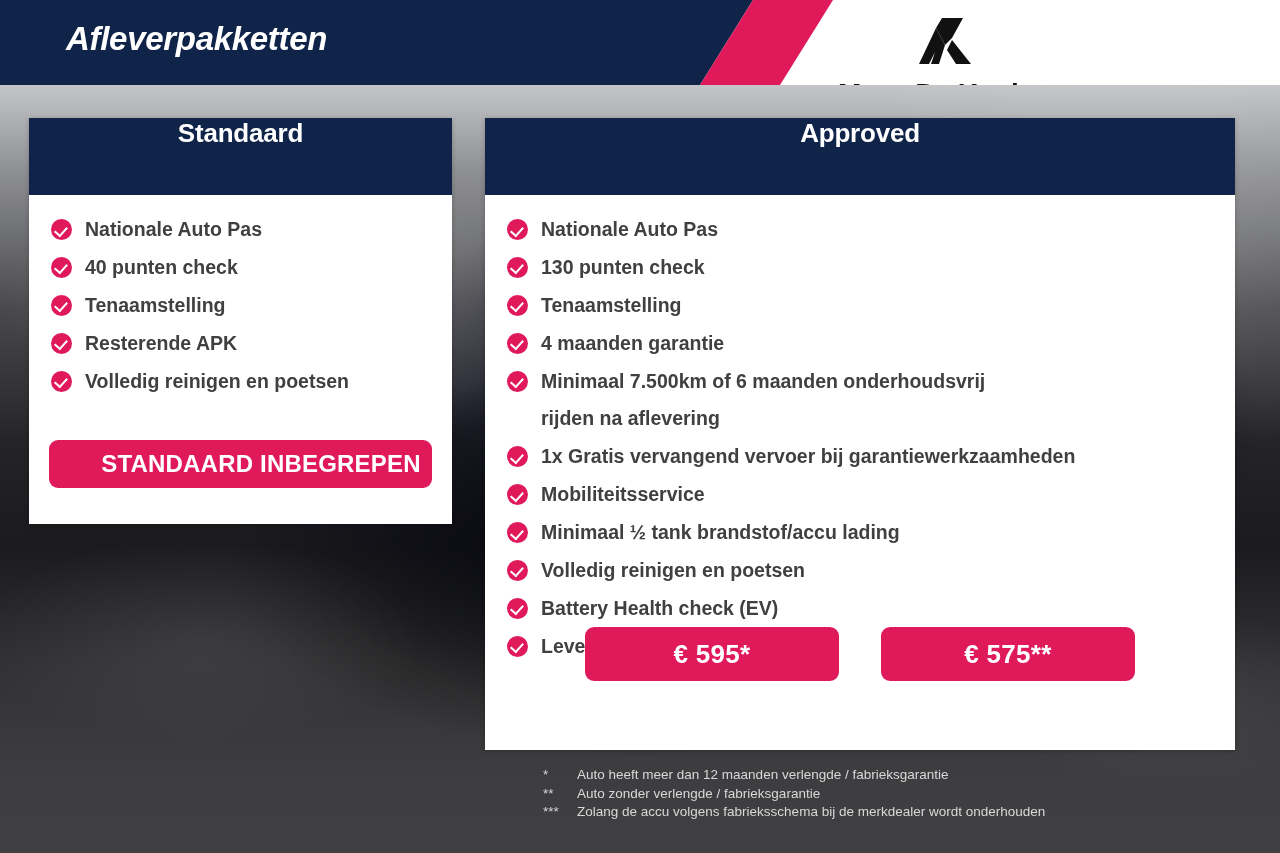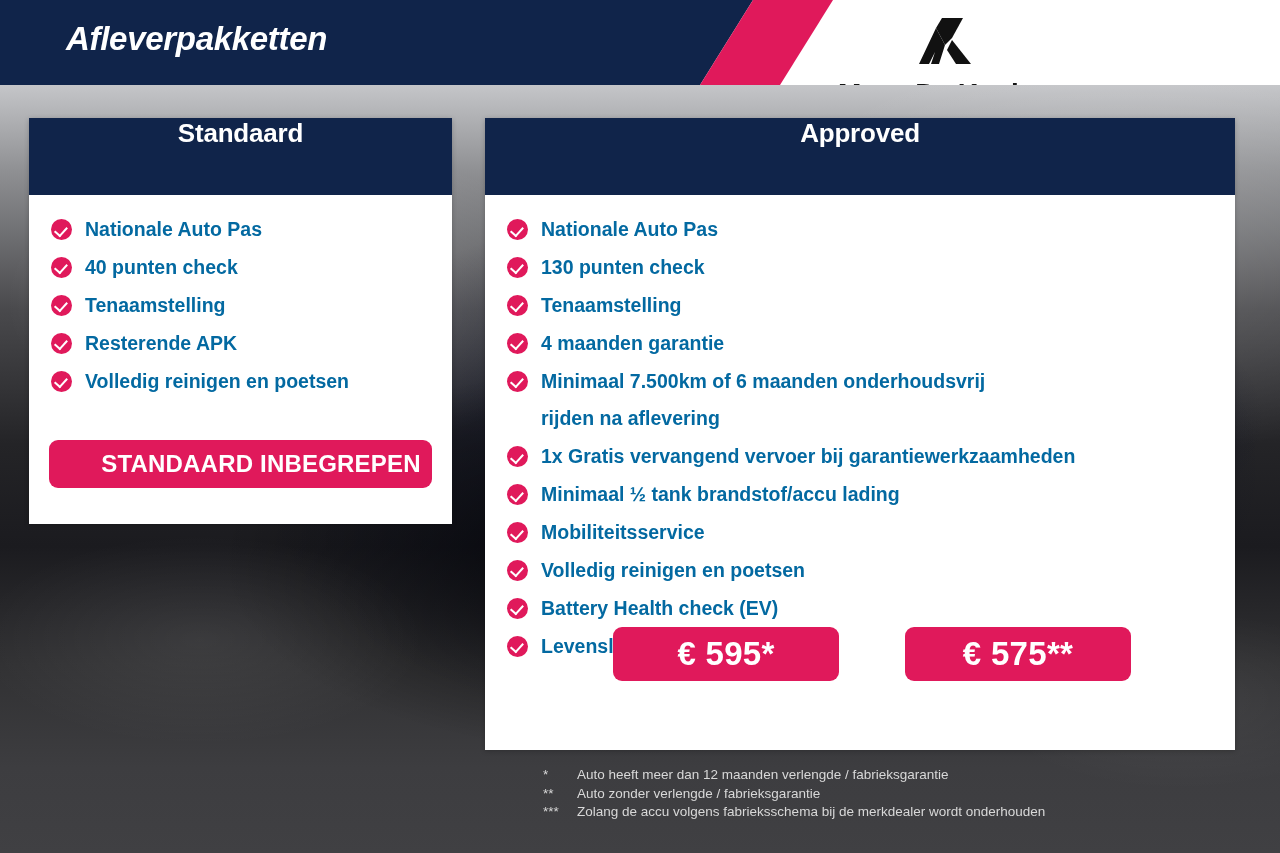--- a/index.html
+++ b/index.html
@@ -105,21 +105,21 @@
   #card-approved .card-head { height:77px; }
   #card-approved .card-head-title { font-size:26px; }
 
   
   ul.features { list-style:none; }
   #list-standaard { margin:22px 0 0 22px; }
   #list-approved  { margin:22px 0 0 22px; }
 
   ul.features li {
     display:flex; align-items:flex-start;
-    color:#0369a1; font-weight:bold;
+    color:#404040; font-weight:bold;
   }
   #list-standaard li { font-size:19.5px; margin-bottom:13.5px; }
   #list-approved  li { font-size:19.5px; margin-bottom:13.5px; }
 
   .check {
     flex:0 0 auto;
     width:21px; height:21px;
     border-radius:50%;
     background:#e0195b;
     position:relative;
@@ -154,21 +154,21 @@
   #btn-standaard-inbegrepen {
     position:absolute; left:20px; top:322px;
     width:383px; height:48px;
     font-size:24px; letter-spacing:0.2px;padding-left:41px;
   }
   .price-row {
     position:absolute; left:0; top:509px;
     width:750px;
     display:flex; justify-content:center; gap:42px;
   }
-  .price-btn { width:226px; height:54px; font-size:33px; letter-spacing:0.3px;margin-left:24px; }
+  .price-btn { width:254px; height:54px; font-size:26px; letter-spacing:0.3px; }
 
   
   .footnotes {
     position:absolute; left:543px; top:766px;
     z-index:6;
     color:#d8d8d8; font-size:13.5px; line-height:18.5px;
   }
   .footnote { display:flex; }
   .fn-mark { width:34px; flex:0 0 auto; }
   .fn-text { white-space:nowrap; }
@@ -258,25 +258,25 @@
       <li>
         <span class="check invisible"></span>
         <span class="feat-text">rijden na aflevering</span>
       </li>
       <li>
         <span class="check"></span>
         <span class="feat-text">1x Gratis vervangend vervoer bij garantiewerkzaamheden</span>
       </li>
       <li>
         <span class="check"></span>
+        <span class="feat-text">Mobiliteitsservice</span>
+      </li>
+      <li>
+        <span class="check"></span>
         <span class="feat-text">Minimaal ½ tank brandstof/accu lading</span>
-      </li>
-      <li>
-        <span class="check"></span>
-        <span class="feat-text">Mobiliteitsservice</span>
       </li>
       <li>
         <span class="check"></span>
         <span class="feat-text">Volledig reinigen en poetsen</span>
       </li>
       <li>
         <span class="check"></span>
         <span class="feat-text">Battery Health check (EV)</span>
       </li>
       <li>

